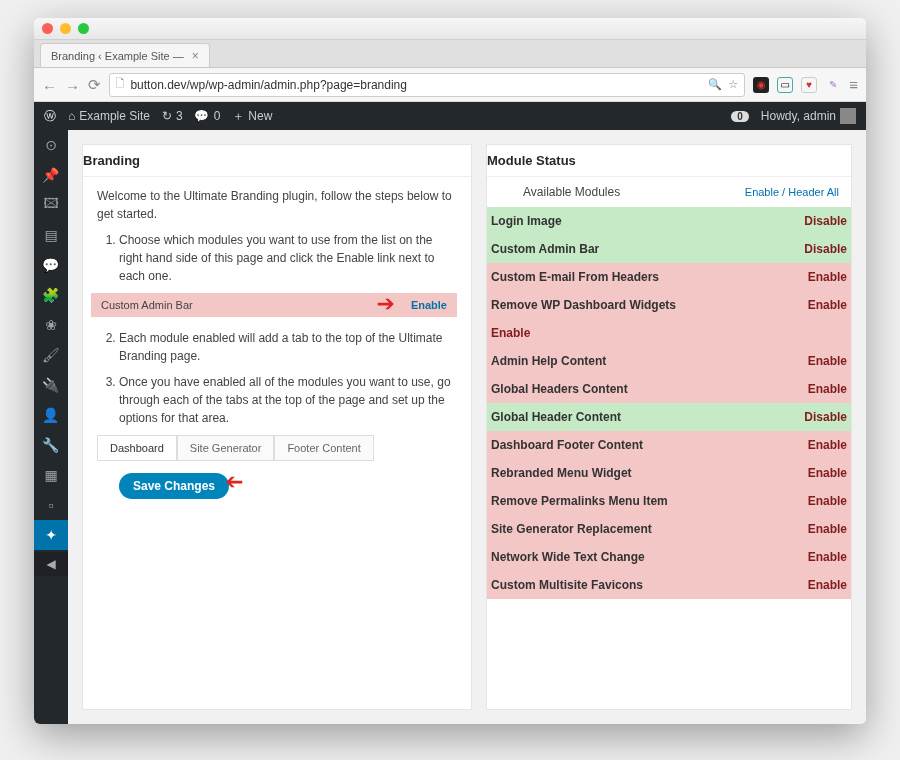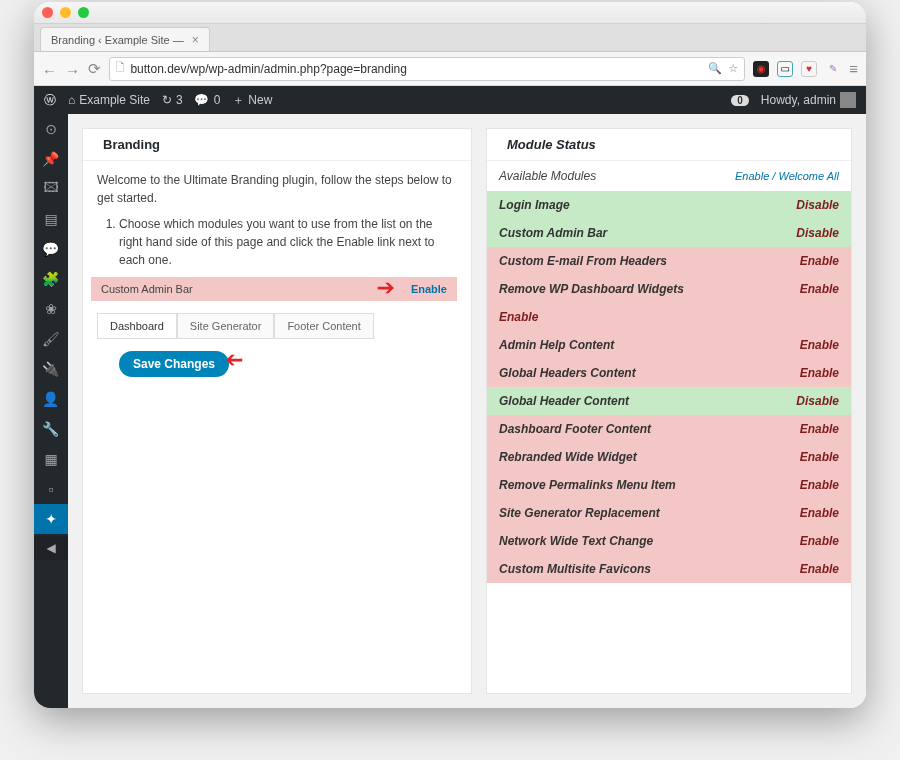--- a/index.html
+++ b/index.html
@@ -1,17 +1,17 @@
 <!DOCTYPE html>
 <html><head>
 <meta charset="utf-8">
 <style>
 * { margin:0; padding:0; box-sizing:border-box; font-family:-apple-system,BlinkMacSystemFont,"Segoe UI",Helvetica,Arial,sans-serif; }
 body { background:#f0f0f0; width:900px; height:760px; overflow:hidden; }
-.mac-window { position:absolute; top:2px; left:34px; width:832px; height:706px; background:#fff; border-radius:16px; box-shadow:0 12px 40px rgba(0,0,0,0.35); overflow:hidden; display:flex; flex-direction:column; }
+.mac-window { position:absolute; top:18px; left:34px; width:832px; height:706px; background:#fff; border-radius:6px; box-shadow:0 12px 40px rgba(0,0,0,0.35); overflow:hidden; display:flex; flex-direction:column; }
 .titlebar { height:22px; background:linear-gradient(#f6f6f6,#e8e8e8); display:flex; align-items:center; padding:0 8px; border-bottom:1px solid #d0d0d0; }
 .traffic { display:flex; gap:7px; }
 .tl { width:11px; height:11px; border-radius:50%; }
 .tl.r{background:#ff5f56;} .tl.y{background:#ffbd2e;} .tl.g{background:#27c93f;}
 .tabbar { height:28px; background:#e0e0e0; display:flex; align-items:flex-end; padding:0 6px; border-bottom:1px solid #c8c8c8;}
 .btab { background:#f5f5f5; padding:5px 10px 4px; border-radius:4px 4px 0 0; font-size:11px; color:#555; display:flex; align-items:center; gap:8px; border:1px solid #ccc; border-bottom:none;}
 .btab .x{color:#888;font-size:12px;}
 .toolbar { height:34px; background:#f6f6f6; display:flex; align-items:center; padding:0 8px; gap:8px; border-bottom:1px solid #d8d8d8;}
 .toolbar .nav{color:#888;font-size:15px;}
 .urlbox{flex:1;display:flex;align-items:center;background:#fff;border:1px solid #ccc;border-radius:3px;height:24px;padding:0 6px;font-size:12px;color:#333;gap:6px;}
@@ -22,40 +22,40 @@
 .wp-adminbar .itm{display:flex;align-items:center;gap:4px;color:#ccc;}
 .badge0{background:#ddd;color:#333;border-radius:9px;padding:0 6px;font-size:10px;font-weight:bold;}
 .avatar{width:16px;height:16px;background:#888;}
 .wp-body{flex:1;display:flex;background:#f1f1f1;overflow:hidden;}
 .wp-sidebar{width:34px;background:#23282d;display:flex;flex-direction:column;}
 .wp-sidebar .sic{height:30px;display:flex;align-items:center;justify-content:center;color:#9ea3a8;font-size:14px;}
 .wp-sidebar .sic.active{background:#0073aa;color:#fff;}
 .content{flex:1;display:flex;gap:14px;padding:14px;overflow:hidden;}
 .panel{background:#fff;border:1px solid #e5e5e5;display:flex;flex-direction:column;}
 .panel.left{width:390px;}
-.panel.right{flex:1;font-style:italic;}
-.phead{padding:8px 20px;border-bottom:1px solid #eee;font-size:13px;font-weight:600;color:#23282d;}
+.panel.right{flex:1;}
+.phead{padding:8px 0;border-bottom:1px solid #eee;font-size:13px;font-weight:600;color:#23282d;}
 .pbody{padding:10px 14px;font-size:12px;color:#444;}
 .pbody p{margin-bottom:8px;line-height:1.5;}
 ol{padding-left:22px;}
 ol li{margin-bottom:8px;line-height:1.5;}
 .example-row{background:#f4c7c7;padding:6px 10px;margin:8px 0 12px -6px;display:flex;justify-content:space-between;font-size:11px;position:relative;}
 .example-row .en{color:#0073aa;font-weight:600;}
 .arrow{position:absolute;color:#e02424;font-size:22px;}
 .arrow.a1{right:62px;top:-2px;}
 .tabset{display:flex;gap:0;margin:8px 0 12px;}
 .tab{border:1px solid #ddd;padding:6px 12px;font-size:11px;color:#666;background:#fafafa;}
 .tab.active{background:#fff;font-weight:400;color:#333;}
 .savebtn{background:#0085ba;color:#fff;border:none;border-radius:13px;padding:6px 14px;font-size:12px;font-weight:600;cursor:pointer;}
 .savewrap{margin:12px 0 0 22px;position:relative;}
 .arrow.a2{left:106px;top:-4px;}
-.mods-hd{display:flex;justify-content:space-between;padding:8px 12px;font-size:12px;color:#444;align-items:flex-start;}
+.mods-hd{display:flex;justify-content:space-between;padding:8px 12px;font-size:12px;color:#444;align-items:flex-start;margin-left:24px;}
 .mods-hd .links{color:#0073aa;font-size:11px;text-align:right;line-height:1.3;}
 .mods-hd .links a{color:#0073aa;text-decoration:none;}
-.mod-row{display:flex;justify-content:space-between;padding:7px 12px;font-size:12px;}
+.mod-row{display:flex;justify-content:space-between;padding:7px 4px;font-size:12px;}
 .mod-row .name{color:#333;font-weight:600;}
 .mod-row .act{color:#7f1d1d;font-weight:600;}
 .mod-row.enabled{background:#c6eac6;}
 .mod-row.disabled{background:#f4c7c7;}
 .collapse{height:24px;color:#aaa;background:#1e2227;display:flex;align-items:center;justify-content:center;font-size:12px;margin-top:2px;}
 </style>
 </head>
 <body>
 
 <div class="mac-window">
@@ -129,38 +129,42 @@
         <div class="pbody">
           <p>Welcome to the Ultimate Branding plugin, follow the steps below to get started.</p>
           <ol>
             <li>Choose which modules you want to use from the list on the right hand side of this page and click the Enable link next to each one.</li>
           </ol>
           <div class="example-row">
             <span>Custom Admin Bar</span>
             <span class="arrow a1">➔</span>
             <span class="en">Enable</span>
           </div>
+          <ol start="2">
+            <li>Each module enabled will add a tab to the top of the Ultimate Branding page.</li>
+            <li>Once you have enabled all of the modules you want to use, go through each of the tabs at the top of the page and set up the options for that area.</li>
+          </ol>
           <div class="tabset" id="tabset">
               <div class="tab active">Dashboard</div>
               <div class="tab">Site Generator</div>
               <div class="tab">Footer Content</div>
             </div>
           <div class="savewrap">
             <button class="savebtn">Save Changes</button>
             <span class="arrow a2" style="transform:scaleX(-1)">➔</span>
           </div>
         </div>
       </div>
 
       <div class="panel right">
         <div class="phead">Module Status</div>
         <div class="mods-hd">
           <span>Available Modules</span>
           <span class="links">
-            <a>Enable</a><span> / </span><a>Welcome All</a>
+            <a>Enable</a><span> / </span><a>Header All</a>
           </span>
         </div>
         <div id="modlist">
             <div class="mod-row enabled">
               <span class="name">Login Image</span>
               <span class="act">Disable</span>
             </div>
             <div class="mod-row enabled">
               <span class="name">Custom Admin Bar</span>
               <span class="act">Disable</span>
@@ -186,21 +190,21 @@
             </div>
             <div class="mod-row enabled">
               <span class="name">Global Header Content</span>
               <span class="act">Disable</span>
             </div>
             <div class="mod-row disabled">
               <span class="name">Dashboard Footer Content</span>
               <span class="act">Enable</span>
             </div>
             <div class="mod-row disabled">
-              <span class="name">Rebranded Wide Widget</span>
+              <span class="name">Rebranded Menu Widget</span>
               <span class="act">Enable</span>
             </div>
             <div class="mod-row disabled">
               <span class="name">Remove Permalinks Menu Item</span>
               <span class="act">Enable</span>
             </div>
             <div class="mod-row disabled">
               <span class="name">Site Generator Replacement</span>
               <span class="act">Enable</span>
             </div>

